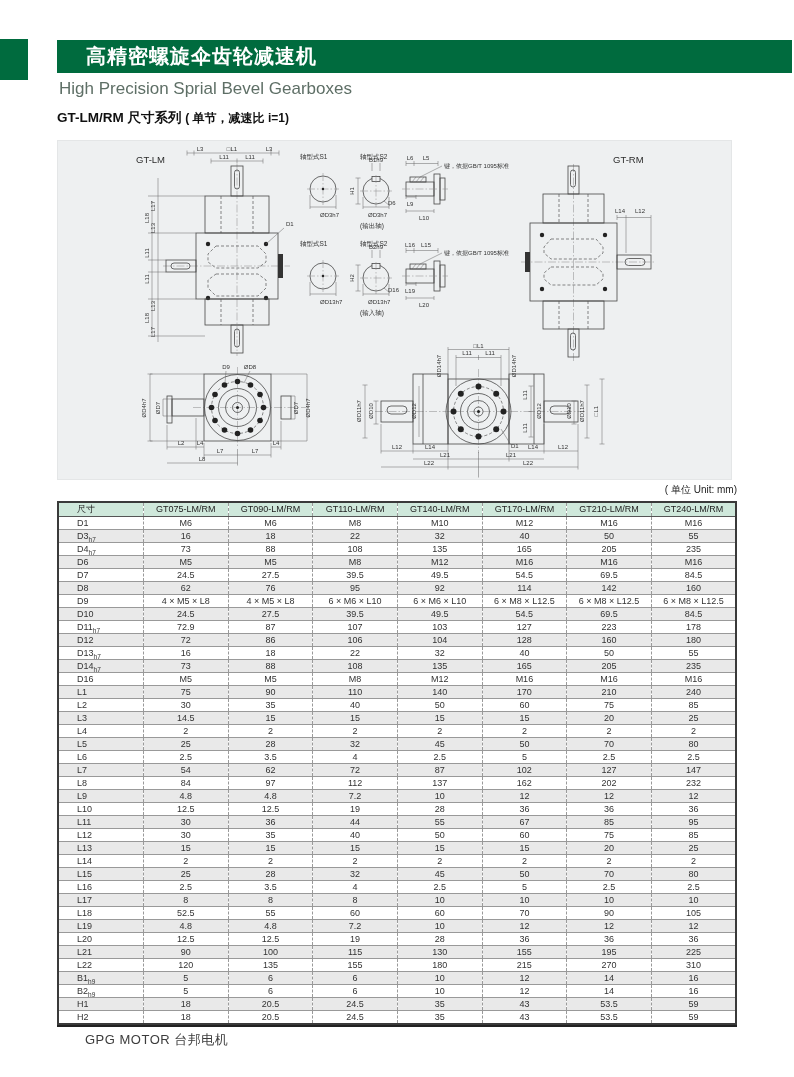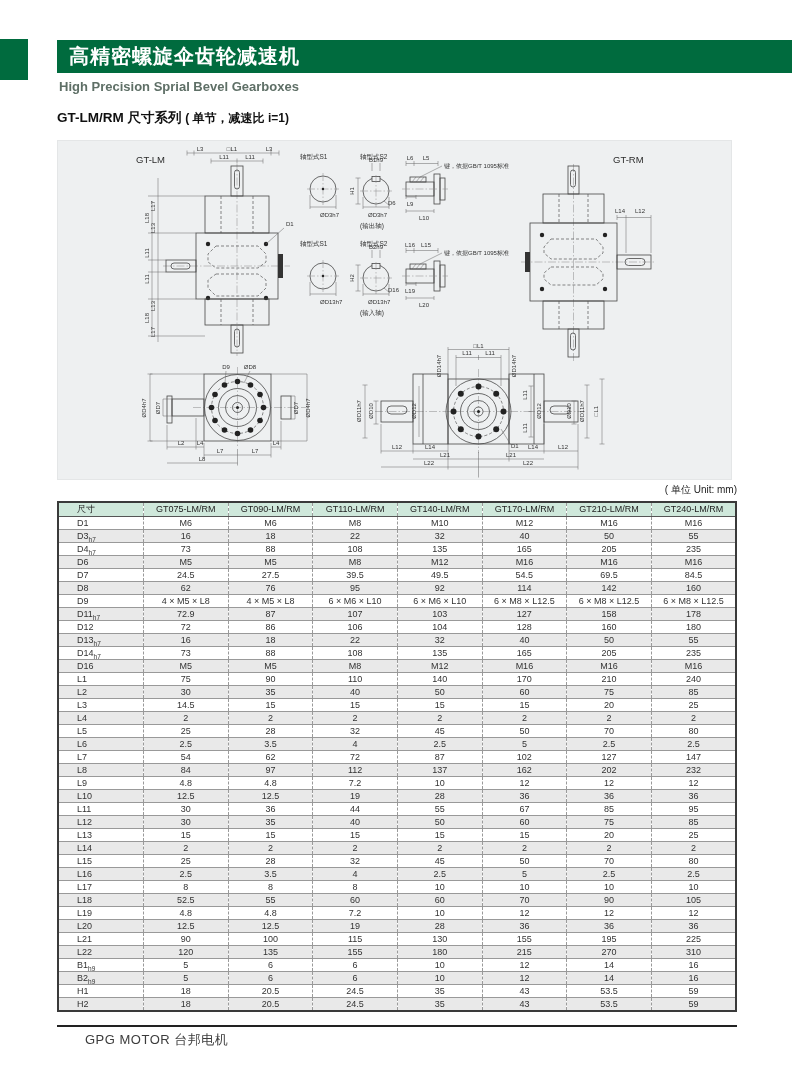--- a/index.html
+++ b/index.html
@@ -1,22 +1,22 @@
 <!DOCTYPE html>
 <html><head>
 <meta charset="utf-8">
 <style>
   html,body{margin:0;padding:0;background:#ffffff;}
   .page{position:relative;width:794px;height:1077px;background:#fff;overflow:hidden;
         font-family:"Liberation Sans",sans-serif;}
   .green-block{position:absolute;left:0;top:39px;width:28px;height:41px;background:#006b3e;}
   .banner{position:absolute;left:57px;top:40px;width:735px;height:33px;background:#006b3e;
-          color:#fff;font-size:20px;font-weight:bold;line-height:33px;padding-left:12px;
+          color:#fff;font-size:20px;font-weight:bold;line-height:33px;padding-left:29px;
           box-sizing:border-box;letter-spacing:1px;}
-  .subtitle{position:absolute;left:59px;top:79px;font-size:13px;font-weight:bold;color:#5e6f66;}
+  .subtitle{position:absolute;left:59px;top:79px;font-size:17px;font-weight:normal;color:#5e6f66;}
   .section-title{position:absolute;left:57px;top:109px;font-size:13.5px;font-weight:bold;color:#101010;}
   .section-title .note{font-size:12px;font-weight:bold;}
   .diagram-box{position:absolute;left:57px;top:140px;width:673px;height:338px;
                background:#eef0f1;border:1px solid #e4e6e7;box-sizing:content-box;}
   .unit-note{position:absolute;right:57px;top:483px;font-size:10px;color:#222;}
   table.spec{position:absolute;left:57px;top:501px;width:680px;border-collapse:collapse;
              table-layout:fixed;font-size:9px;color:#333;border:2px solid #3a3a3a;}
   table.spec th,table.spec td{border-top:1px solid #999;border-left:1px dashed #9a9a9a;
              text-align:center;padding:0;height:12px;line-height:12px;font-weight:normal;
              white-space:nowrap;overflow:hidden;}
@@ -394,27 +394,37 @@
           <td class="rowlabel">D9</td>
           <td>4 × M5 × L8</td>
           <td>4 × M5 × L8</td>
           <td>6 × M6 × L10</td>
           <td>6 × M6 × L10</td>
           <td>6 × M8 × L12.5</td>
           <td>6 × M8 × L12.5</td>
           <td>6 × M8 × L12.5</td>
         </tr>
         <tr>
+          <td class="rowlabel">D10</td>
+          <td>24.5</td>
+          <td>27.5</td>
+          <td>39.5</td>
+          <td>49.5</td>
+          <td>54.5</td>
+          <td>69.5</td>
+          <td>84.5</td>
+        </tr>
+        <tr>
           <td class="rowlabel">D11<sub>h7</sub></td>
           <td>72.9</td>
           <td>87</td>
           <td>107</td>
           <td>103</td>
           <td>127</td>
-          <td>158</td>
+          <td>223</td>
           <td>178</td>
         </tr>
         <tr>
           <td class="rowlabel">D12</td>
           <td>72</td>
           <td>86</td>
           <td>106</td>
           <td>104</td>
           <td>128</td>
           <td>160</td>

